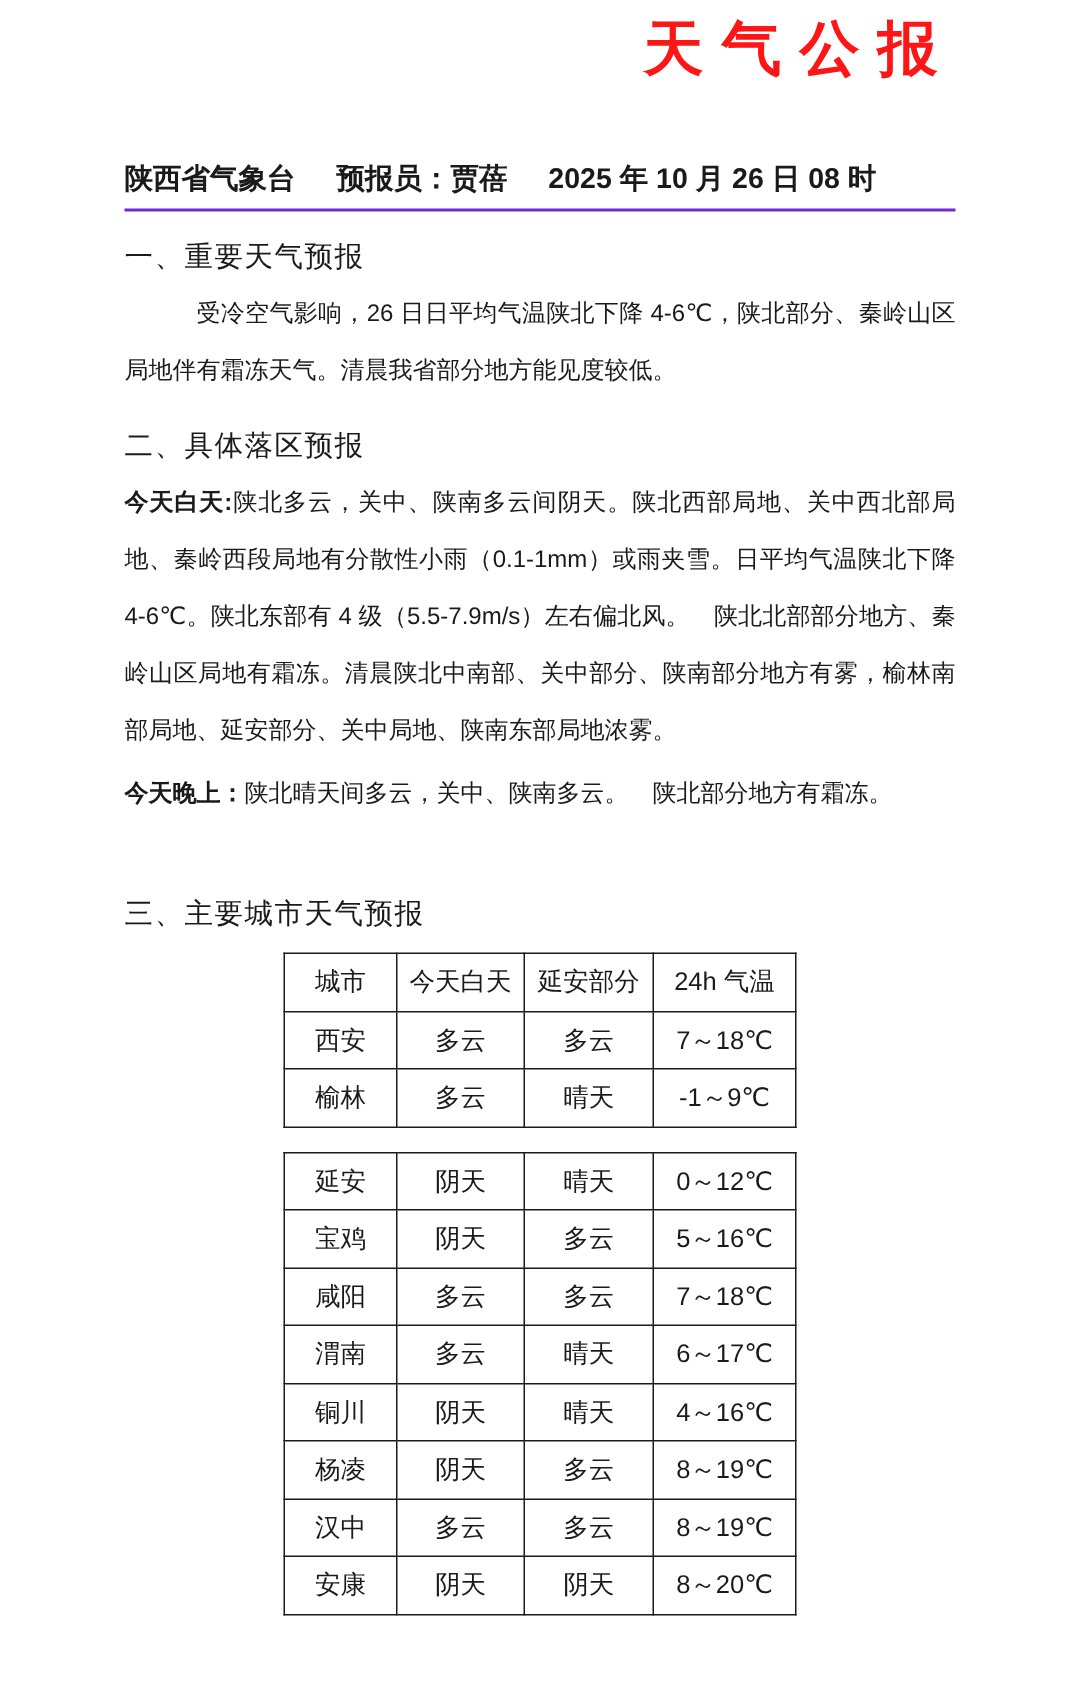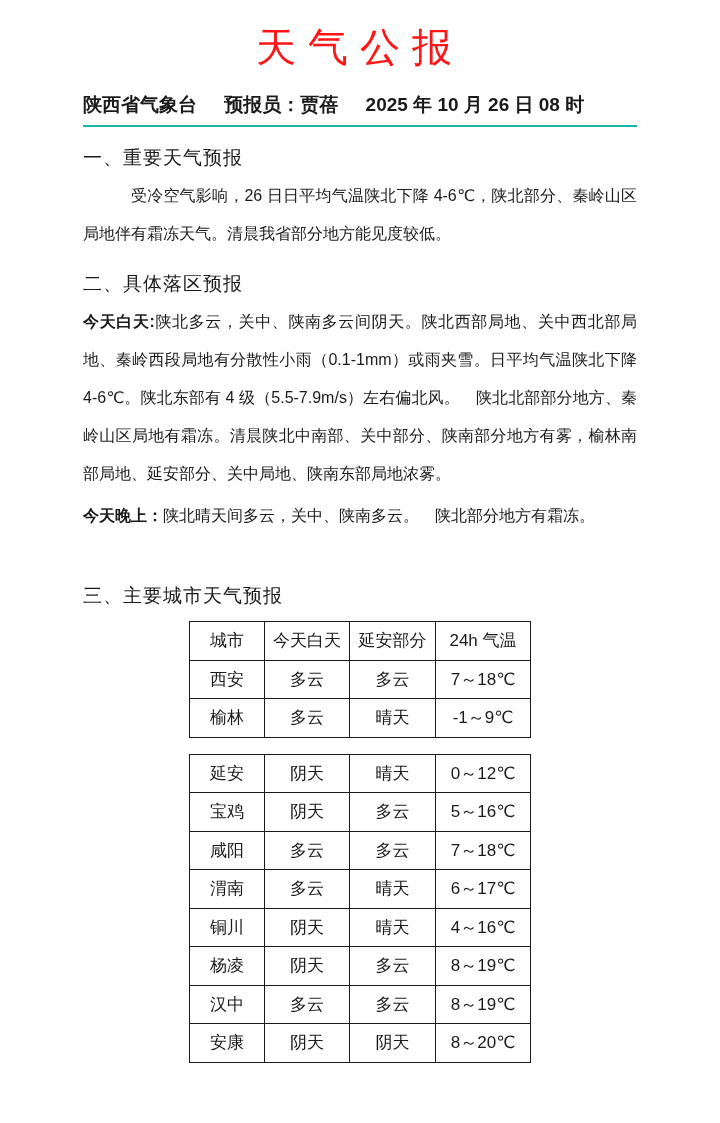--- a/index.html
+++ b/index.html
@@ -15,34 +15,34 @@
     overflow: hidden;
     font-family: "Liberation Sans", "DejaVu Sans", sans-serif;
     color: #1a1a1a;
   }
   .content {
     margin: 0 83px;
     width: 554px;
   }
   .doc-title {
     margin: 0;
-    padding-top: 22px;
-    text-align: center;
+    padding-top: 8px;
+    text-align: right;
     font-size: 40px;
-    font-weight: normal;
+    font-weight: bold;
     color: #fe1616;
     letter-spacing: 12px;
     line-height: 50px;
   }
   .header-line {
-    margin-top: 20px;
+    margin-top: 48px;
     font-size: 19px;
     font-weight: bold;
     padding-bottom: 7px;
-    border-bottom: 2px solid #14b8a6;
+    border-bottom: 2px solid #6d28d9;
     white-space: nowrap;
   }
   .header-line .gap { margin-right: 22px; }
   h2.sec {
     margin: 0;
     margin-top: 16px;
     font-size: 19px;
     font-weight: normal;
     line-height: 30px;
     letter-spacing: 1px;

